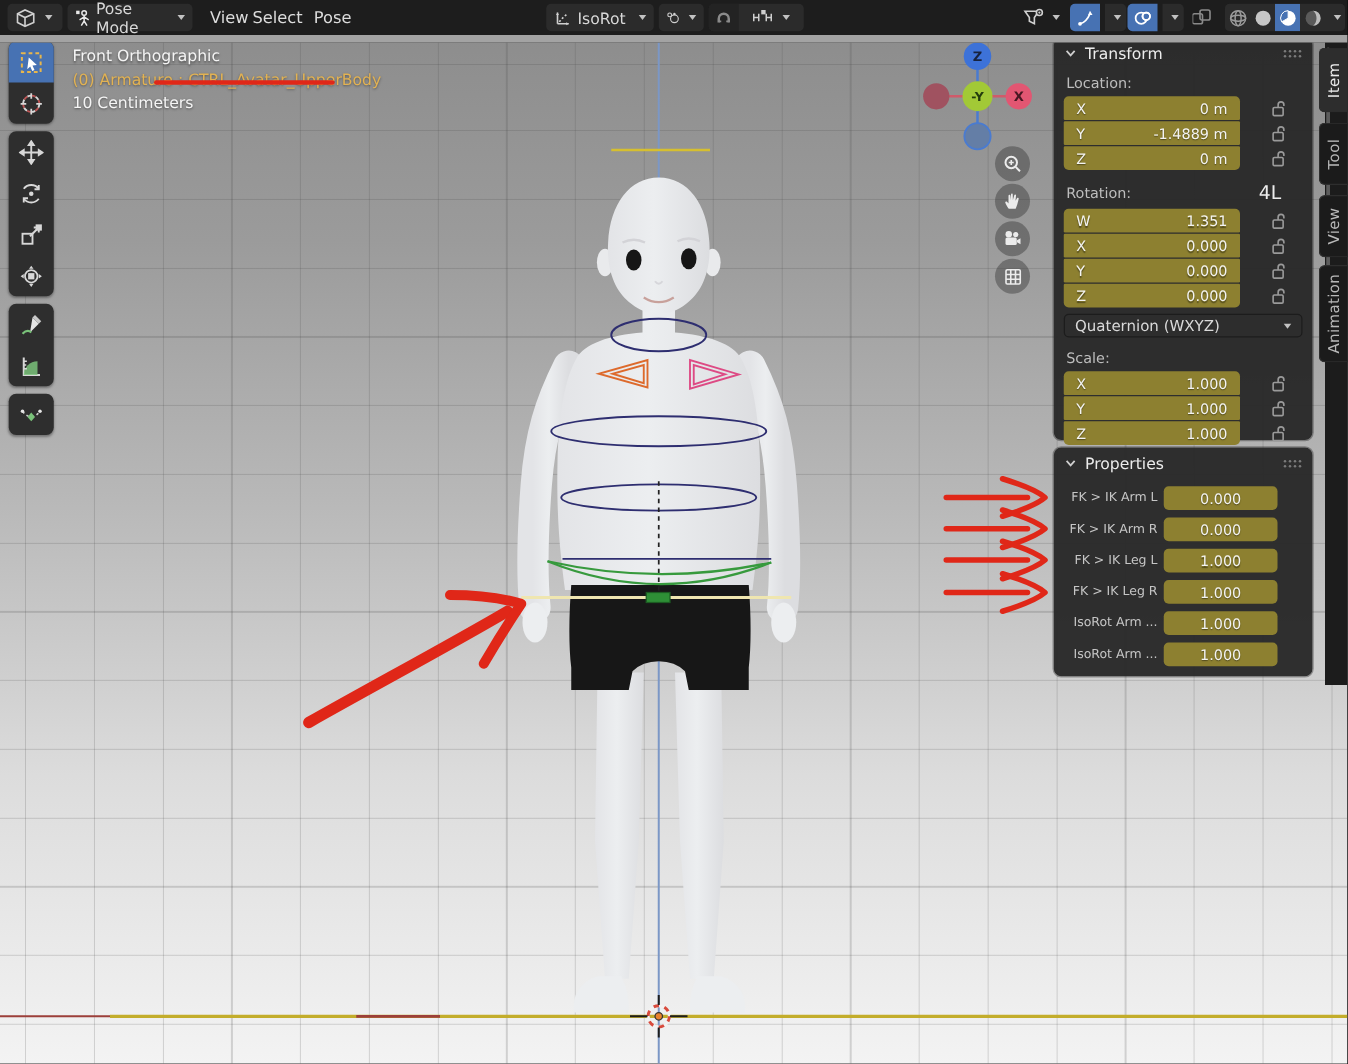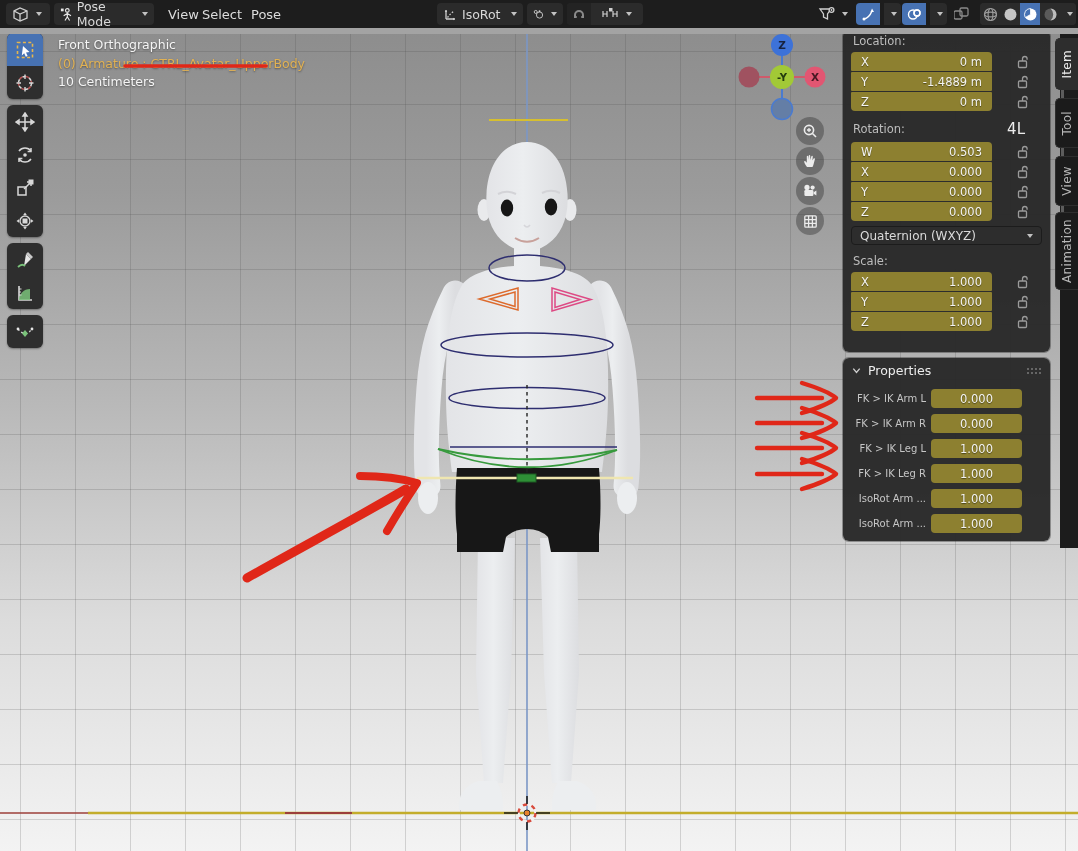--- a/index.html
+++ b/index.html
@@ -282,20 +282,38 @@
       </div>
       <div class="vbtn">
         <svg width="15" height="15" viewBox="0 0 15 15" fill="none" stroke="#ececec" stroke-width="1.3">
             <rect x="1.8" y="1.8" width="11.4" height="11.4" rx="1"></rect>
             <path d="M1.8,5.6 H13.2 M1.8,9.4 H13.2 M5.6,1.8 V13.2 M9.4,1.8 V13.2"></path>
           </svg>
       </div>
     </div>
 
     <div class="panel" style="left:843px;top:2px;width:207px;height:322px;">
+      <div class="panel-head">
+        <svg width="11" height="11" viewBox="0 0 12 12" style="margin-right:6px">
+            <path d="M2.5,4 L6,8 L9.5,4" stroke="#cfcfcf" stroke-width="1.5" fill="none"></path>
+          </svg>
+        <span>Transform</span>
+        <svg class="grip" width="16" height="8" viewBox="0 0 16 8">
+            <g fill="#7a7a7a">
+              <circle cx="2" cy="2" r="1"></circle>
+              <circle cx="6" cy="2" r="1"></circle>
+              <circle cx="10" cy="2" r="1"></circle>
+              <circle cx="14" cy="2" r="1"></circle>
+              <circle cx="2" cy="6" r="1"></circle>
+              <circle cx="6" cy="6" r="1"></circle>
+              <circle cx="10" cy="6" r="1"></circle>
+              <circle cx="14" cy="6" r="1"></circle>
+            </g>
+          </svg>
+      </div>
       <div style="padding:4px 8px 0 8px;">
         <div class="p-label" style="margin-bottom:4px;">Location:</div>
         <div class="num-col">
           <div class="num-row">
             <div class="num-field rtop">
                 <span>X</span>
                 <span>0 m</span>
               </div>
             <span class="lock">
                 <svg width="13" height="14" viewBox="0 0 13 14" fill="none" stroke="#9a9a9a" stroke-width="1.3">
@@ -331,21 +349,21 @@
         </div>
 
         <div style="display:flex;align-items:center;justify-content:space-between;margin-top:9px;margin-bottom:4px;width:174px;">
           <span class="p-label">Rotation:</span>
           <span style="font-size:15px;color:#ececec;">4L</span>
         </div>
         <div class="num-col">
           <div class="num-row">
             <div class="num-field rtop">
                 <span>W</span>
-                <span>0.503</span>
+                <span>1.351</span>
               </div>
             <span class="lock">
                 <svg width="13" height="14" viewBox="0 0 13 14" fill="none" stroke="#9a9a9a" stroke-width="1.3">
                   <rect x="2.5" y="6" width="8" height="6.5" rx="1"></rect>
                   <path d="M6.5,6 V3.8 A2.3,2.3 0 0 1 11.1,3.8 V4.8"></path>
                 </svg>
               </span>
           </div>
           <div class="num-row">
             <div class="num-field rmid">

